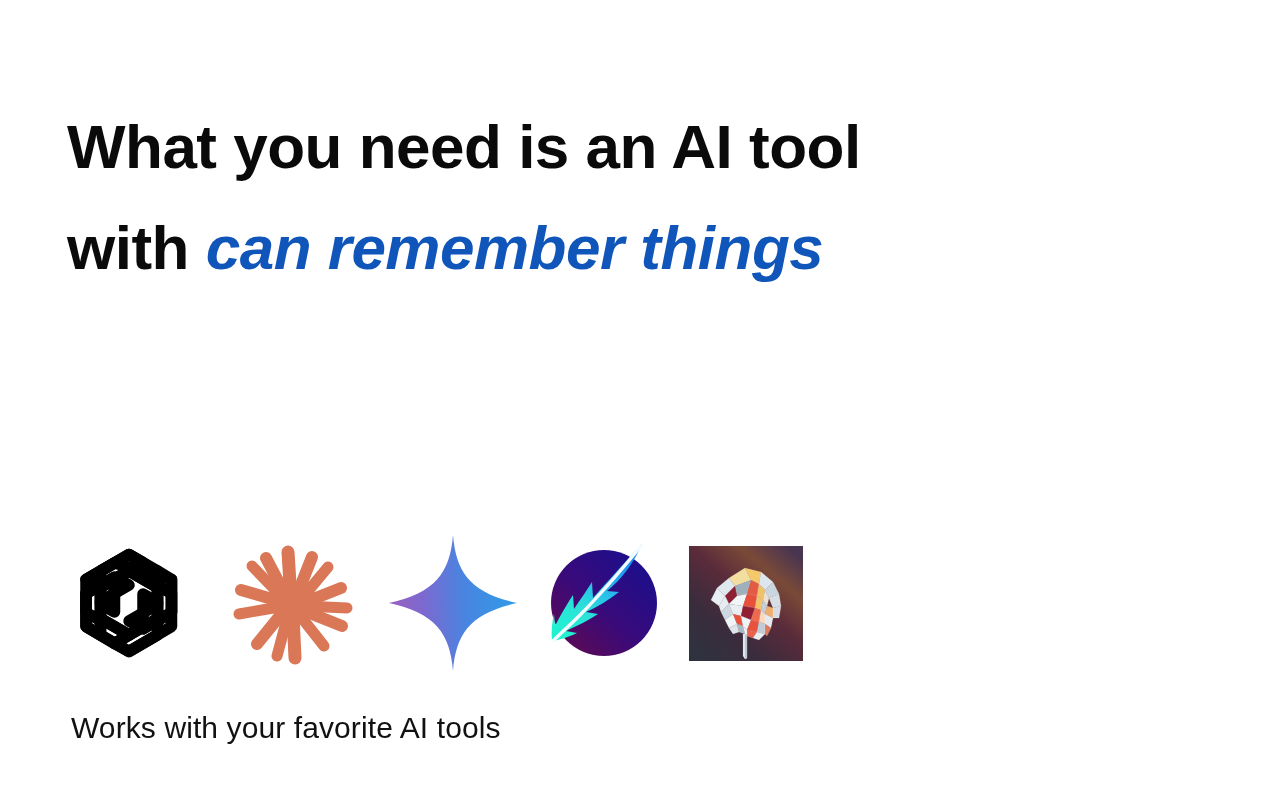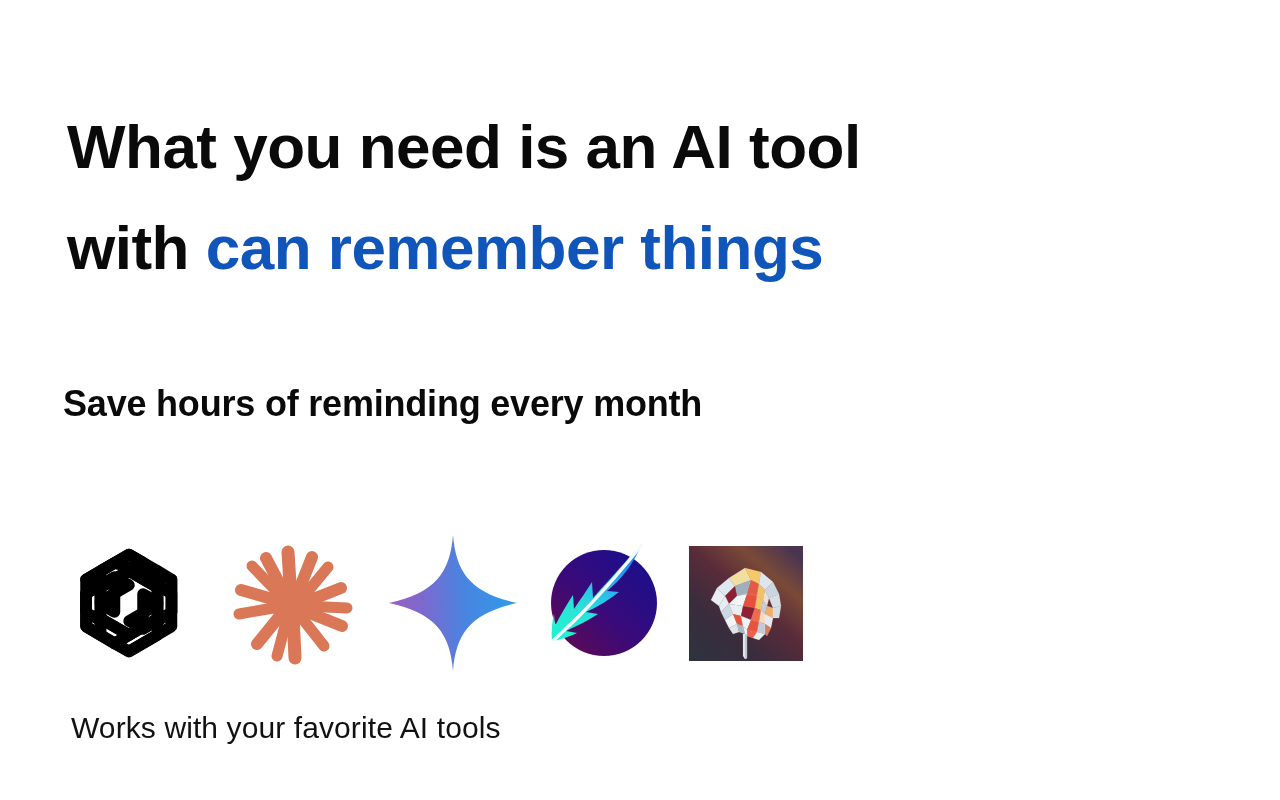--- a/index.html
+++ b/index.html
@@ -31,20 +31,21 @@
     width: 1000px;
     margin: 4px;
     font-size: 62px;
     line-height: 101px;
     font-weight: 700;
     letter-spacing: -0.5px;
     color: #0a0a0a;
     font-family: "Liberation Sans", sans-serif;
   }
   .headline .accent {
+    font-style: italic;
     font-weight: 700;
     color: #1055ba;
   }
 
   
   .subhead {
     position: absolute;
     left: 63px;
     top: 381px;
     margin: 0;
@@ -96,21 +97,20 @@
 <body>
 
 <div class="slide">
 
   <h1 class="headline">
     <span>What you need is an AI tool</span>
     <br>
     <span>with </span><span class="accent">can remember things</span>
   </h1>
 
-  <h2 class="subhead">Save hours of reminding every month</h2>
 
   <div class="logo-row">
 
     <div class="logo-item logo-openai">
       <span>
         <svg width="132" height="126" viewBox="0 0 132 126" aria-hidden="true">
           <g fill="none" stroke="#000000" stroke-width="11.5" stroke-linejoin="round" stroke-linecap="round">
             <path d="M66 14.5
                      L94.5 31
                      L94.5 47.5

